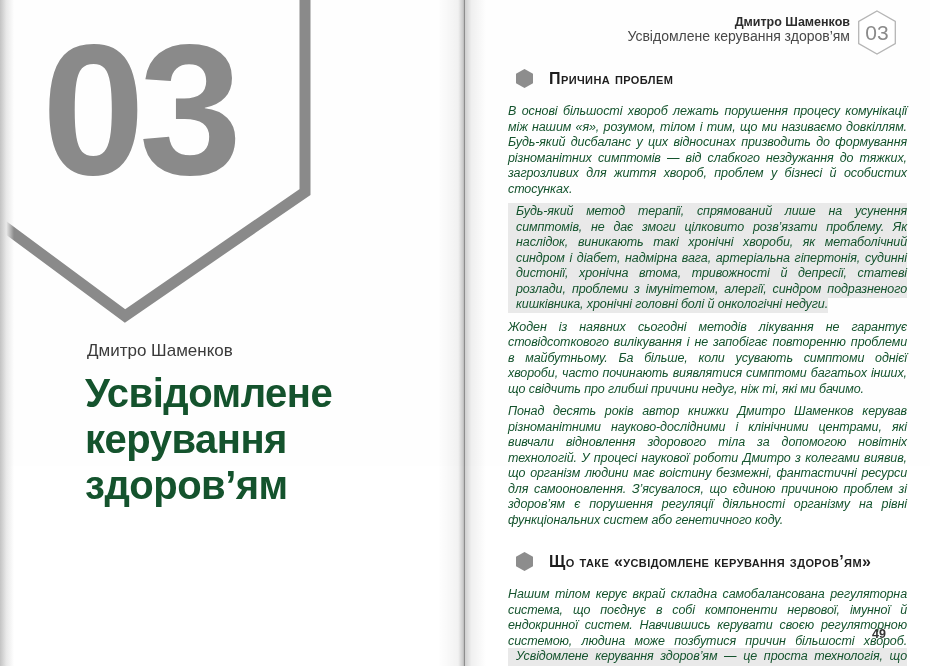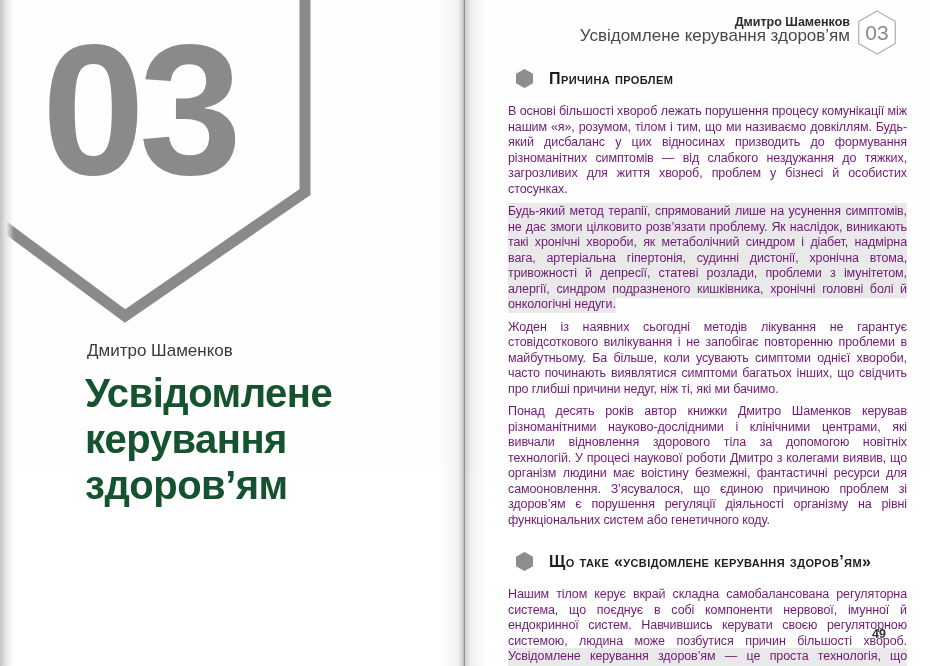--- a/index.html
+++ b/index.html
@@ -13,37 +13,37 @@
   .chevron-svg{position:absolute;top:0;left:0;}
   .big-num{position:absolute;top:10px;left:42px;font-size:185px;line-height:200px;
            font-weight:700;color:#8a8a8a;letter-spacing:-6px;}
   .author{position:absolute;top:341px;left:87px;font-size:17px;color:#3a3a3a;}
   .book-title{position:absolute;top:370px;left:85px;font-size:40px;line-height:46px;
               font-weight:700;color:#14532d;letter-spacing:-0.5px;}
 
   
   .running-header{position:absolute;top:15px;right:80px;text-align:right;}
   .rh-author{font-size:12.5px;font-weight:700;color:#2b2b2b;line-height:14px;}
-  .rh-title{font-size:17px;color:#484848;line-height:14px;}
+  .rh-title{font-size:14px;color:#484848;line-height:14px;}
   .badge{position:absolute;top:10px;right:32px;width:42px;height:45px;}
   .badge svg{position:absolute;top:0;left:0;}
   .badge-num{position:absolute;top:0;left:0;width:42px;height:45px;display:flex;
              align-items:center;justify-content:center;font-size:21px;color:#8a8a8a;}
 
   .content{position:absolute;top:61px;left:44px;width:399px;}
   .h-row{display:flex;align-items:center;margin:8px 0 16px 0;}
   .h-row .hex-icon{margin-left:8px;margin-right:16px;flex:0 0 auto;}
   .h-row h2{margin:0;font-size:16px;font-weight:700;color:#1d1d1d;
             font-variant:small-caps;letter-spacing:0.4px;}
   .section-2 .h-row{margin-top:24px;}
 
   .para{margin:0 0 7px 0;text-align:justify;font-size:12.5px;line-height:15.5px;
-        color:#701a75;letter-spacing:-0.1px;}
+        color:#14532d;letter-spacing:-0.1px;font-style:italic;}
   .hl{background:#e9e9e9;box-decoration-break:clone;-webkit-box-decoration-break:clone;
-      padding:1px 0 2px 0;}
+      padding:1px 0 2px 8px;}
 
   .folio{position:absolute;top:627px;right:44px;font-size:12.5px;font-weight:700;color:#333;}
 
   
   .edge-left{position:absolute;top:0;left:0;width:14px;height:666px;pointer-events:none;
              background:linear-gradient(to right,#c3c3c3 0%,#e8e8e8 45%,rgba(255,255,255,0) 100%);}
   .gutter{position:absolute;top:0;left:438px;width:48px;height:666px;pointer-events:none;
           background:linear-gradient(to right,
             rgba(0,0,0,0) 0%,rgba(0,0,0,0.05) 42%,rgba(0,0,0,0.22) 53%,
             rgba(0,0,0,0.55) 54.5%,rgba(0,0,0,0.18) 57%,rgba(0,0,0,0.06) 70%,

